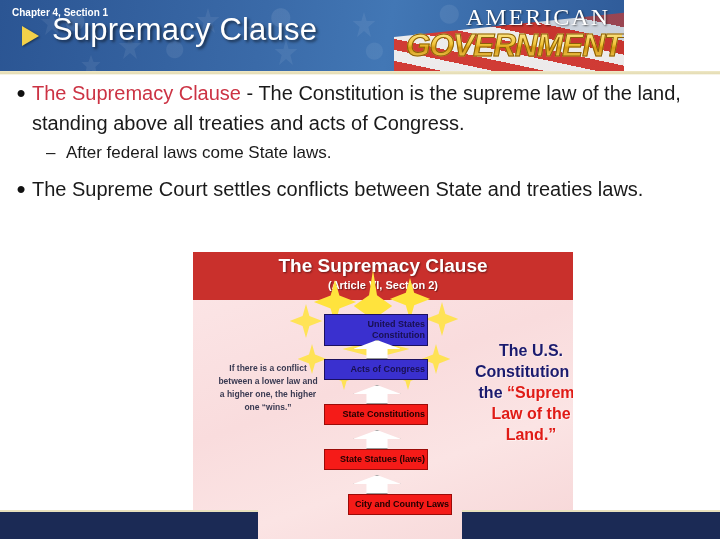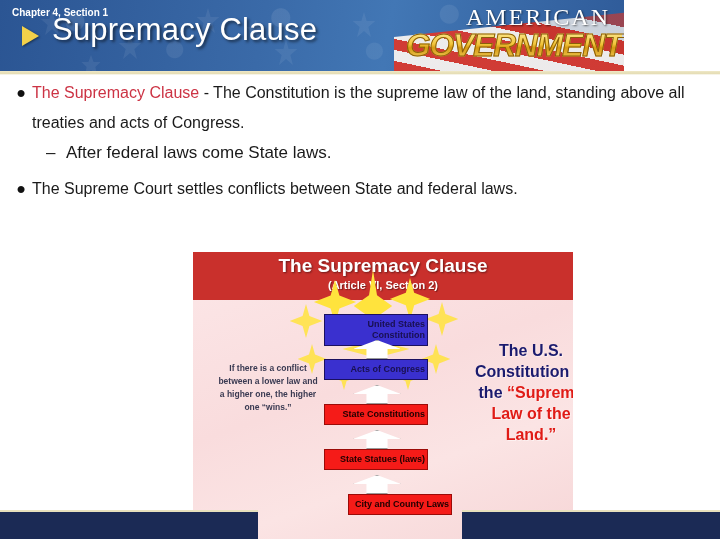--- a/index.html
+++ b/index.html
@@ -126,21 +126,21 @@
   }
   .bullet-dot {
     flex: 0 0 auto;
     color: #111111;
     font-size: 26px;
     line-height: 30px;
     width: 22px;
     text-align: center;
   }
   .bullet-text {
-    font-size: 16px;
+    font-size: 20px;
     line-height: 30px;
     color: #1a1a1a;
   }
   .accent-red { color: #cc3344; }
   .sub-row {
     display: flex;
     align-items: flex-start;
     padding: 4px 16px 0 46px;
   }
   .sub-dash {
@@ -327,21 +327,21 @@
     <div class="bullet-text"><span class="accent-red">The Supremacy Clause</span><span> - The Constitution is the supreme law of the land, standing above all treaties and acts of Congress.</span></div>
   </div>
 
   <div class="sub-row">
     <div class="sub-dash">–</div>
     <div class="sub-text">After federal laws come State laws.</div>
   </div>
 
   <div class="bullet-row" id="bullet2">
     <div class="bullet-dot">•</div>
-    <div class="bullet-text">The Supreme Court settles conflicts between State and federal laws.</div>
+    <div class="bullet-text">The Supreme Court settles conflicts between State and treaties laws.</div>
   </div>
 
 </div>
 
 <div id="diagram">
 
   <div id="diagram-banner"></div>
   <div id="diagram-title">The Supremacy Clause</div>
   <div id="diagram-subtitle">(Article VI, Section 2)</div>
 

